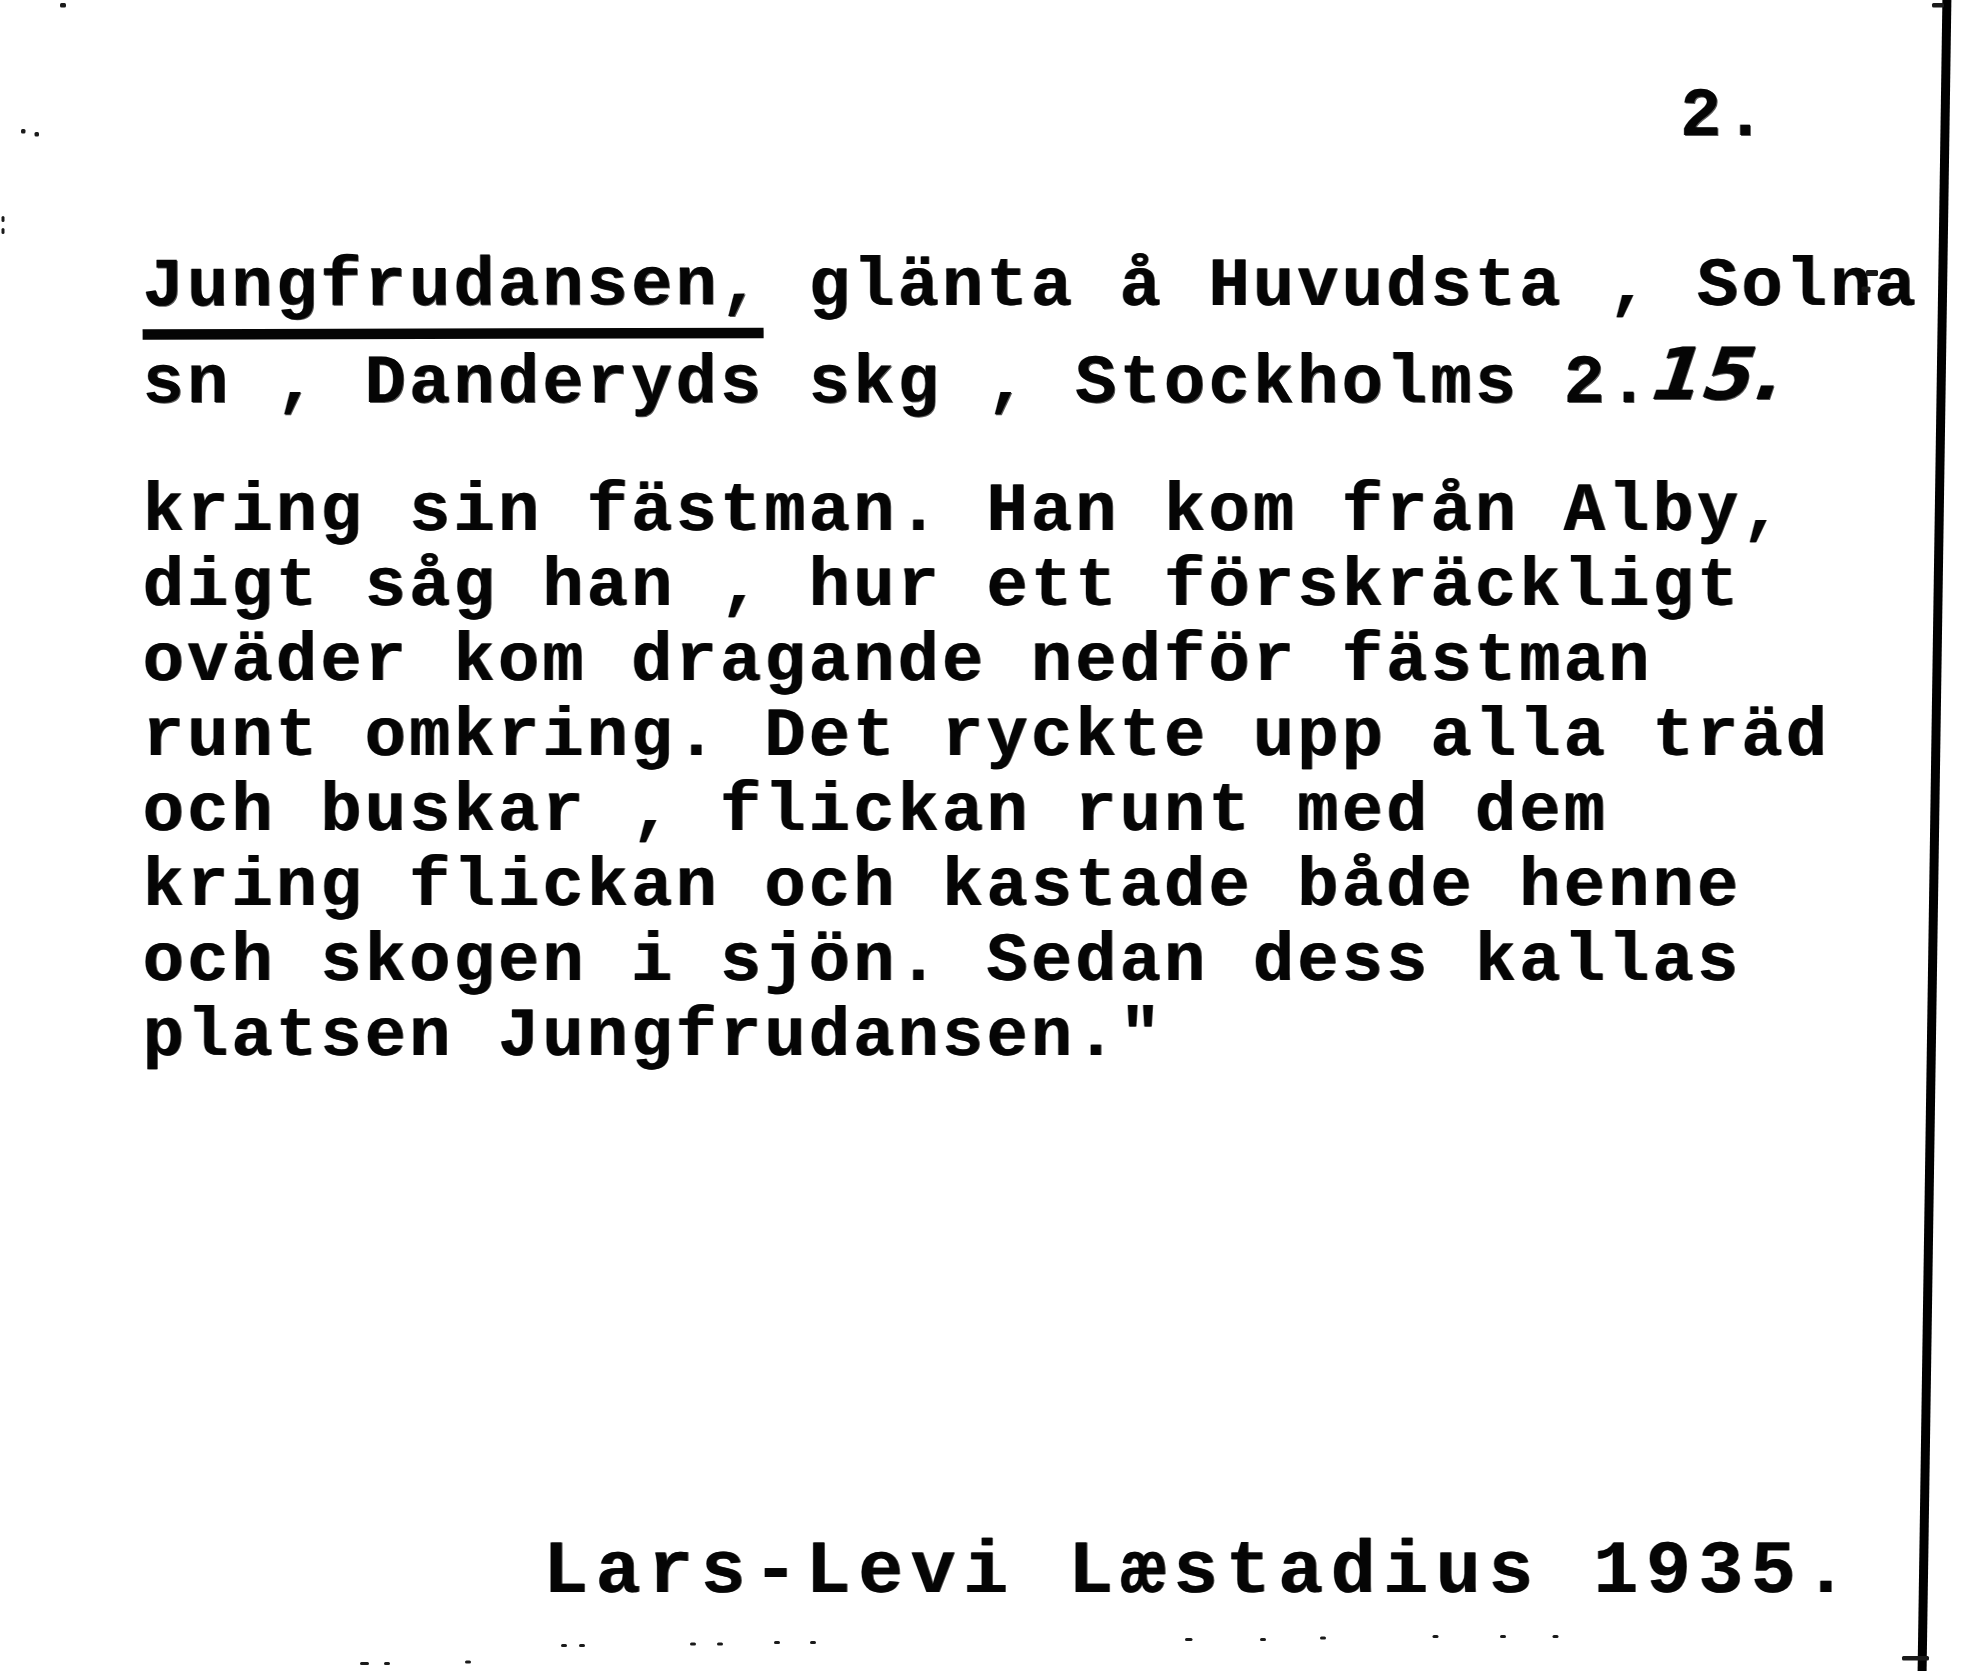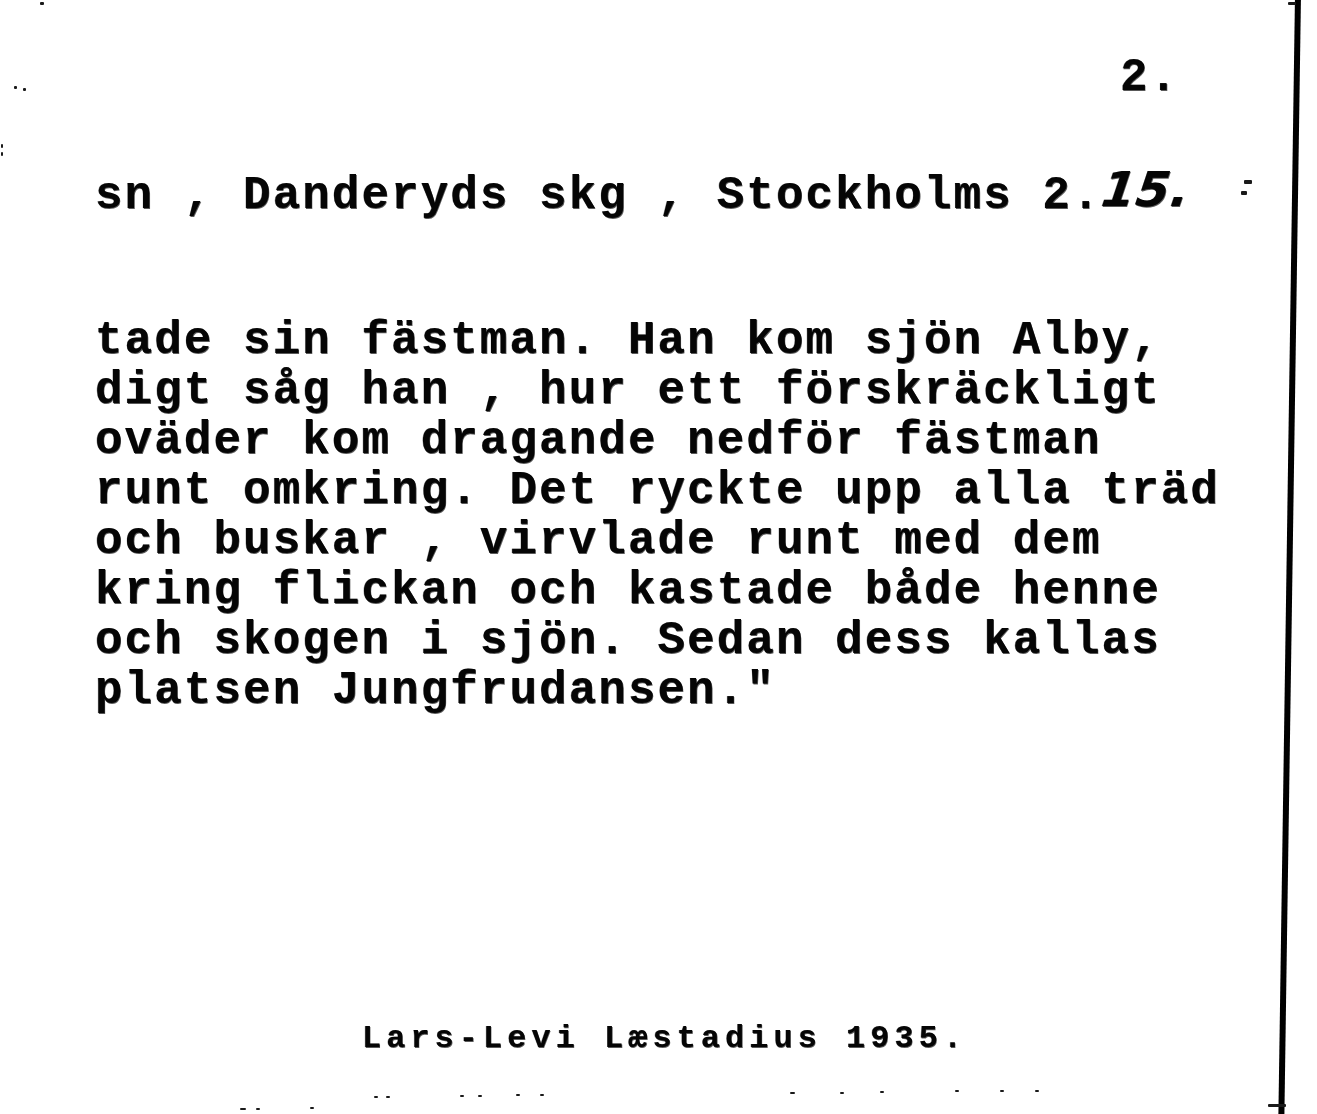--- a/index.html
+++ b/index.html
@@ -52,21 +52,21 @@
   .story {
     position: absolute;
     left: 95px;
     top: 316px;
     line-height: 50px;
   }
   .signature {
     position: absolute;
     left: 362px;
     top: 1020px;
-    font-size: 32px;
+    font-size: 50px;
     letter-spacing: 5px;
   }
   
   .edge-line {
     position: absolute;
     left: 1295px;
     top: -5px;
     width: 6px;
     height: 1130px;
     background: #000;
@@ -80,29 +80,30 @@
   }
 </style>
 </head>
 <body>
 
 <div class="scan">
 
   <div class="typed page-number">2.</div>
 
   <div class="heading">
+    <div class="typed"><span class="underlined">Jungfrudansen,</span><span> glänta å Huvudsta , Solna</span></div>
     <div class="typed"><span>sn , Danderyds skg , Stockholms 2.</span><span class="handwritten">15.</span></div>
   </div>
 
   <div class="story">
-    <div class="typed">tade sin fästman. Han kom sjön Alby,</div>
+    <div class="typed">kring sin fästman. Han kom från Alby,</div>
     <div class="typed">digt såg han , hur ett förskräckligt</div>
     <div class="typed">oväder kom dragande nedför fästman</div>
     <div class="typed">runt omkring. Det ryckte upp alla träd</div>
-    <div class="typed">och buskar , virvlade runt med dem</div>
+    <div class="typed">och buskar , flickan runt med dem</div>
     <div class="typed">kring flickan och kastade både henne</div>
     <div class="typed">och skogen i sjön. Sedan dess kallas</div>
     <div class="typed">platsen Jungfrudansen."</div>
   </div>
 
   <div class="typed signature">Lars-Levi Læstadius 1935.</div>
 
   <div class="edge-line"></div>
   <div>
     <div class="speck" style="left:40px;  top:2px;    width:4px;  height:3px;"></div>

